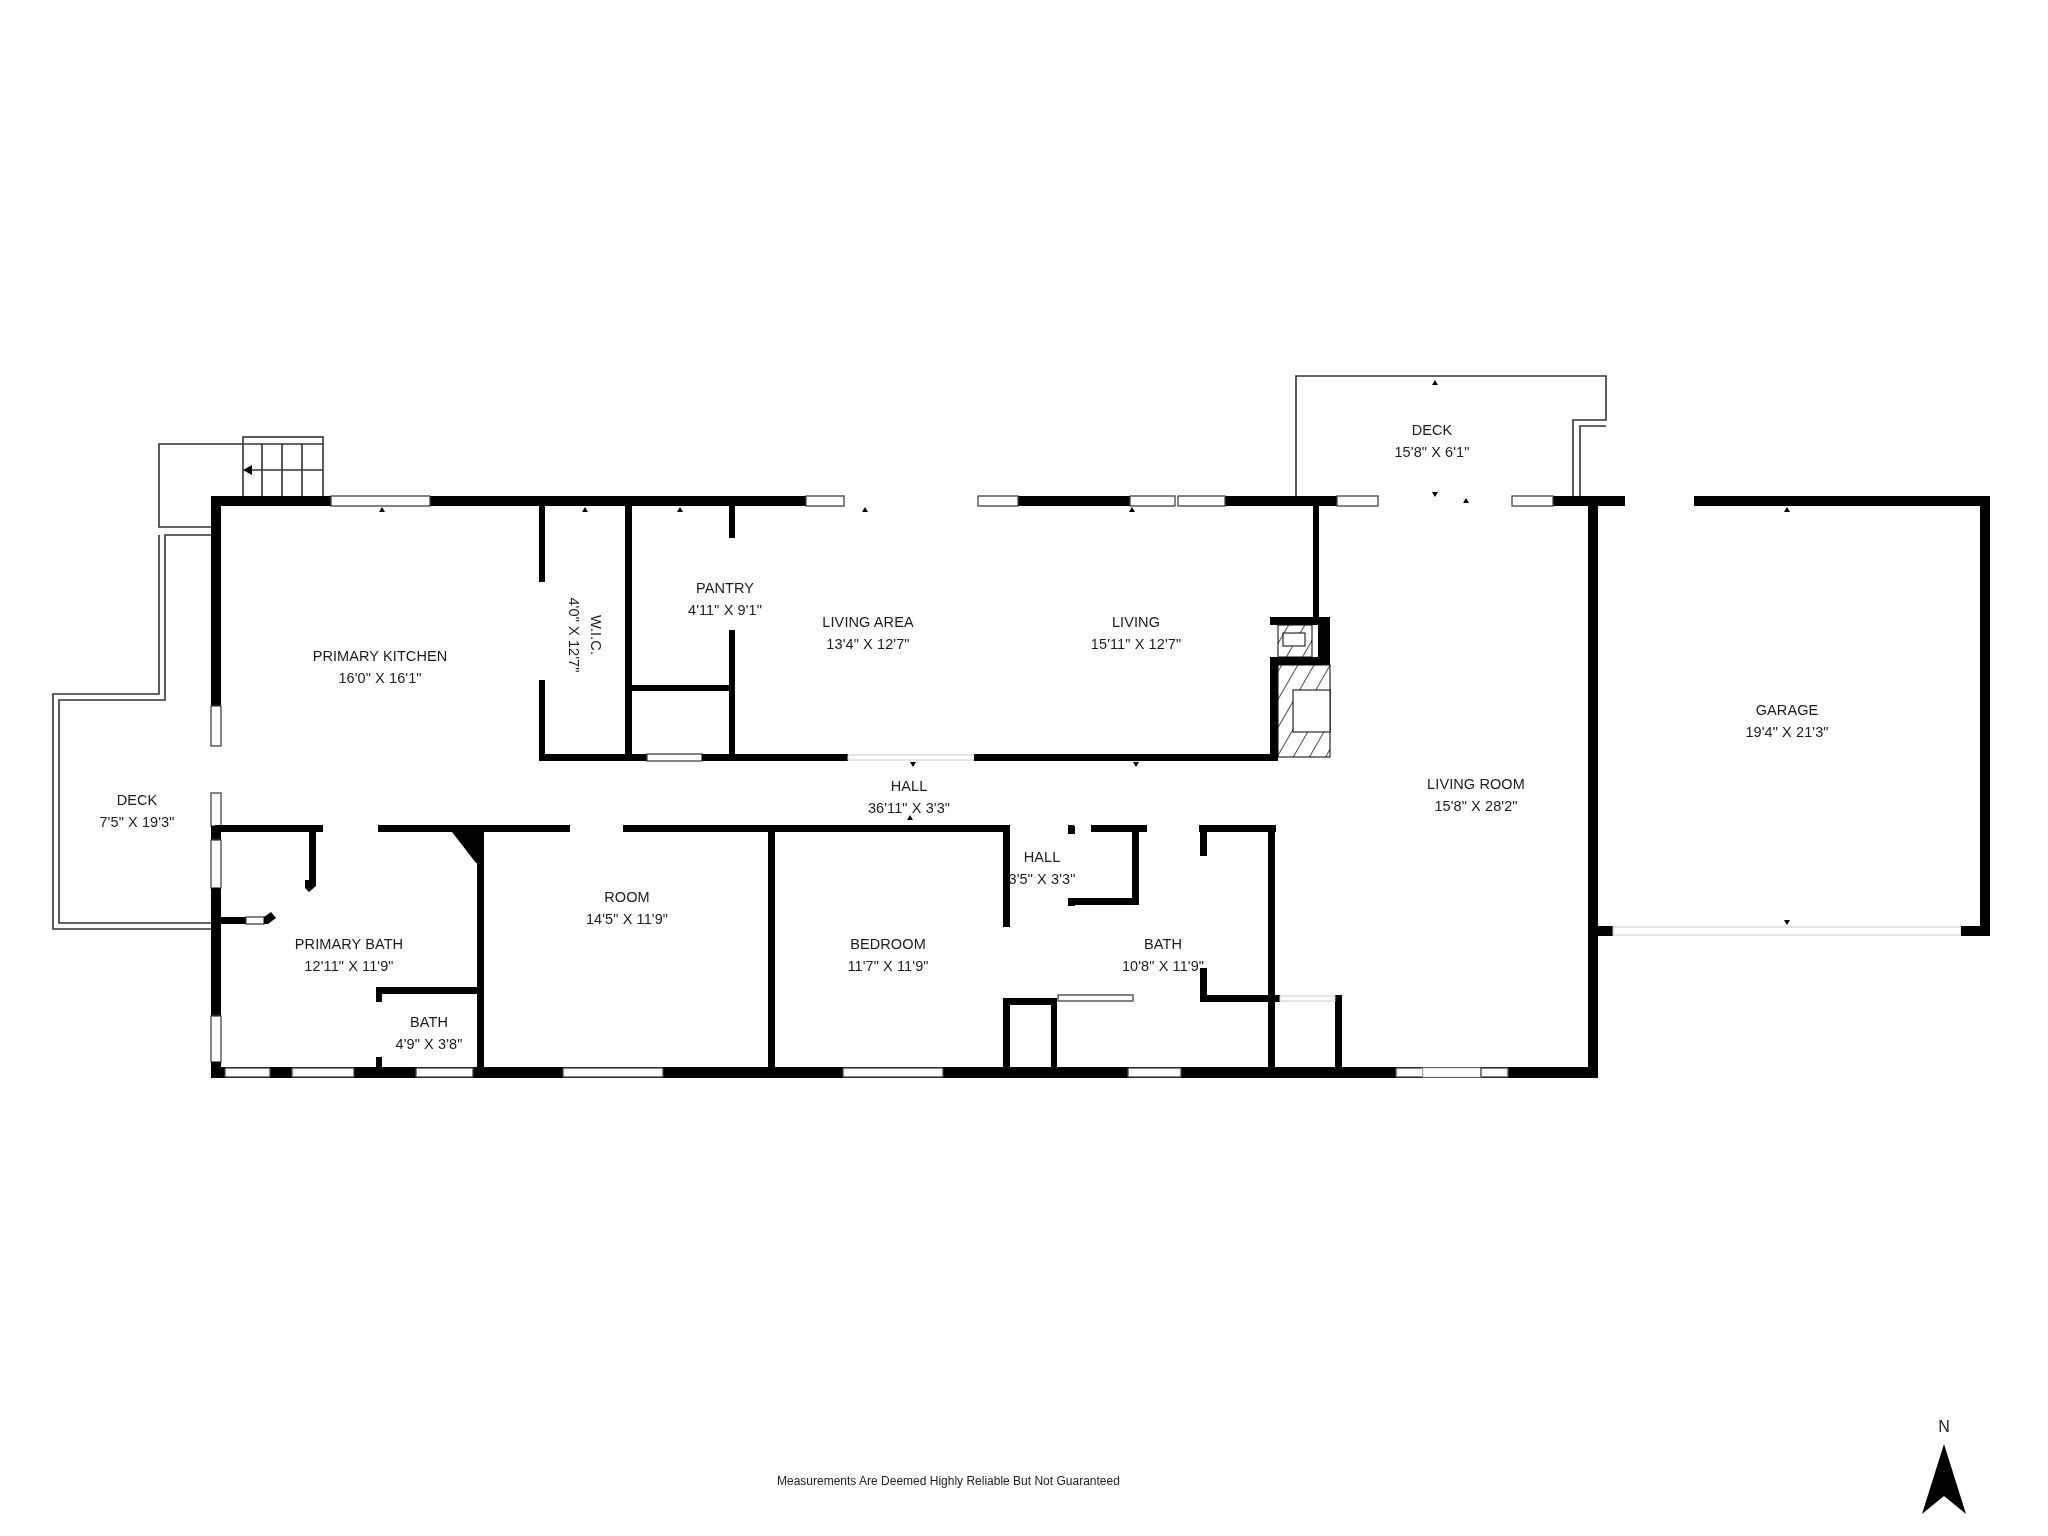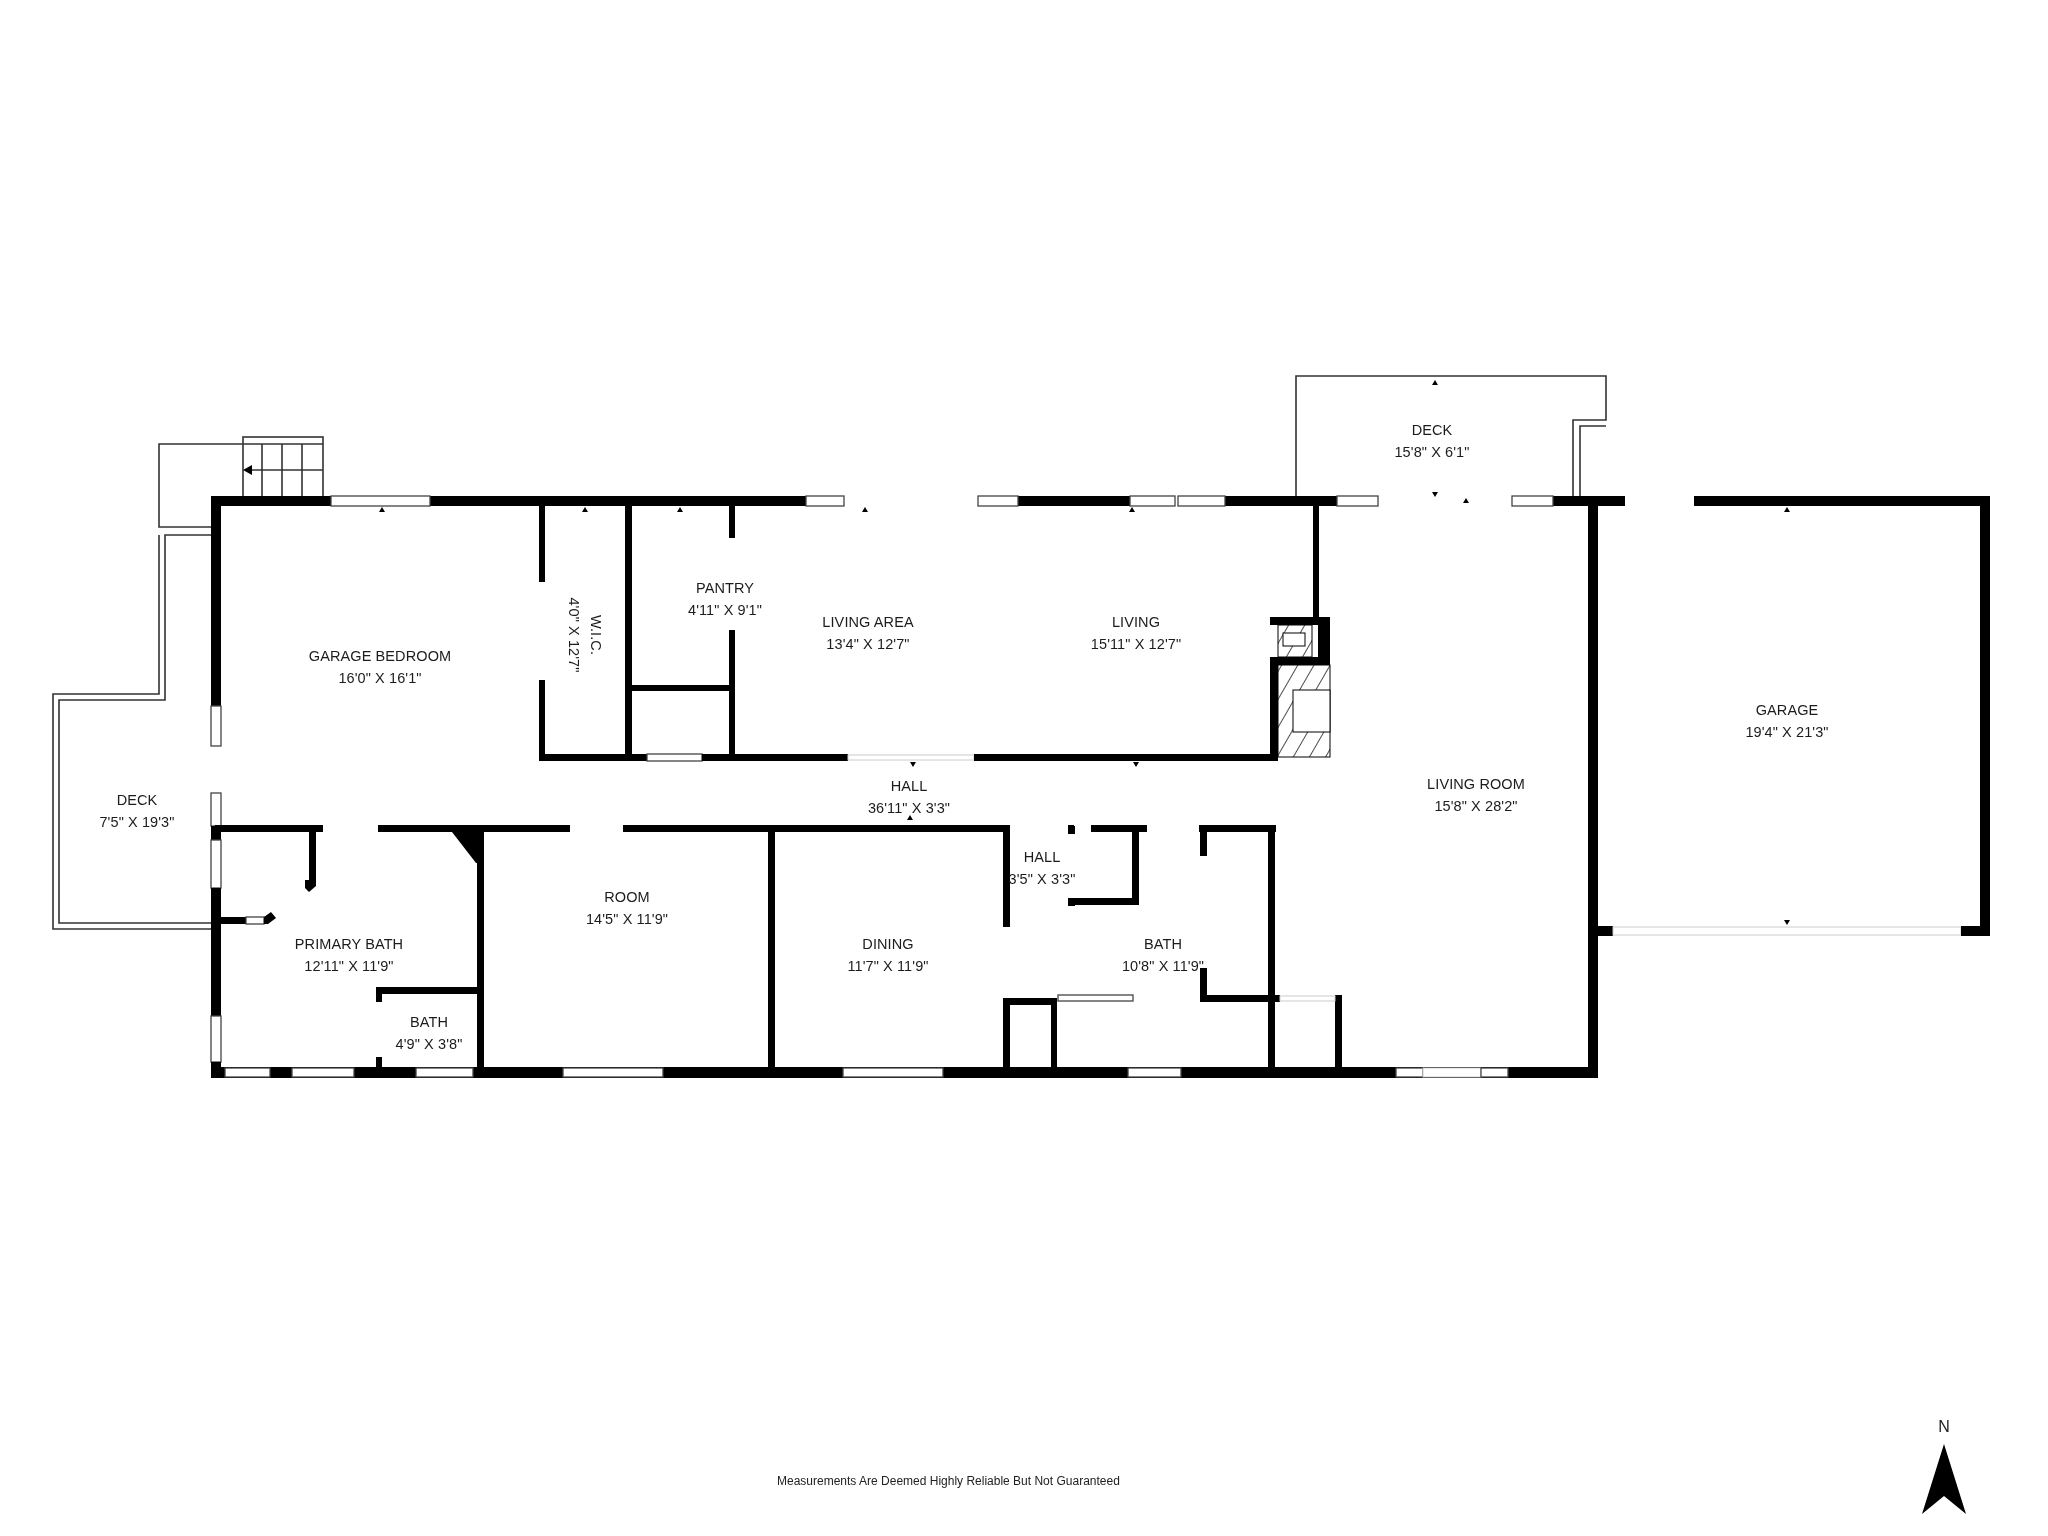--- a/index.html
+++ b/index.html
@@ -188,21 +188,21 @@
     <polygon class="tick" points="1432,492 1435,497 1438,492"></polygon>
     <polygon class="tick" points="1463,503 1466,498 1469,503"></polygon>
   </g>
 </svg>
 
 <div class="room-label" style="left:137px; top:811px;">
   <span>DECK</span>
   <span class="dim">7'5" X 19'3"</span>
 </div>
 <div class="room-label" style="left:380px; top:667px;">
-  <span>GARAGE BEDROOM</span>
+  <span>PRIMARY KITCHEN</span>
   <span class="dim">16'0" X 16'1"</span>
 </div>
 <div class="room-label rot" style="left:585px; top:635px;">
   <span>W.I.C.</span>
   <span class="dim">4'0" X 12'7"</span>
 </div>
 <div class="room-label" style="left:680px; top:599px;margin-left:45px;">
   <span>PANTRY</span>
   <span class="dim">4'11" X 9'1"</span>
 </div>
@@ -236,21 +236,21 @@
 </div>
 <div class="room-label" style="left:429px; top:1033px;">
   <span>BATH</span>
   <span class="dim">4'9" X 3'8"</span>
 </div>
 <div class="room-label" style="left:627px; top:908px;">
   <span>ROOM</span>
   <span class="dim">14'5" X 11'9"</span>
 </div>
 <div class="room-label" style="left:888px; top:955px;">
-  <span>DINING</span>
+  <span>BEDROOM</span>
   <span class="dim">11'7" X 11'9"</span>
 </div>
 <div class="room-label" style="left:1042px; top:868px;">
   <span>HALL</span>
   <span class="dim">3'5" X 3'3"</span>
 </div>
 <div class="room-label" style="left:1163px; top:955px;">
   <span>BATH</span>
   <span class="dim">10'8" X 11'9"</span>
 </div>

